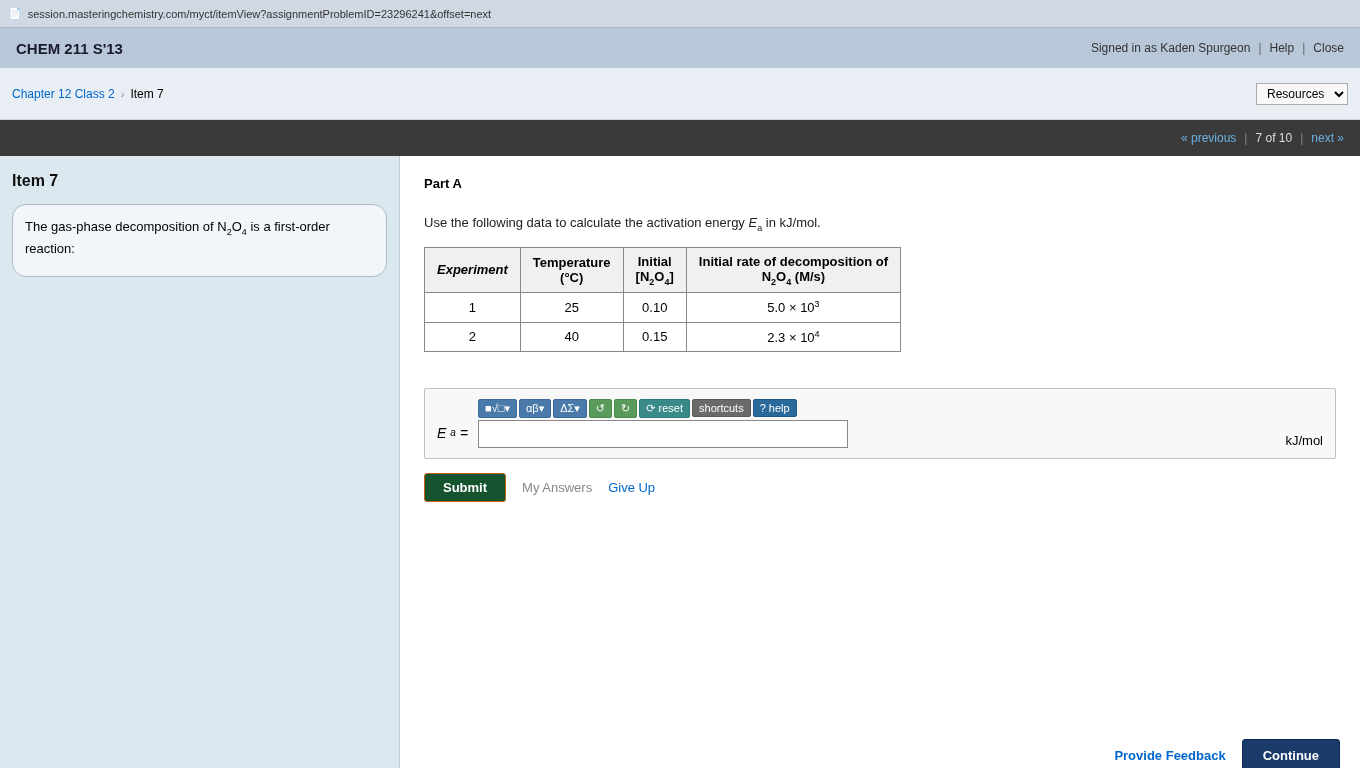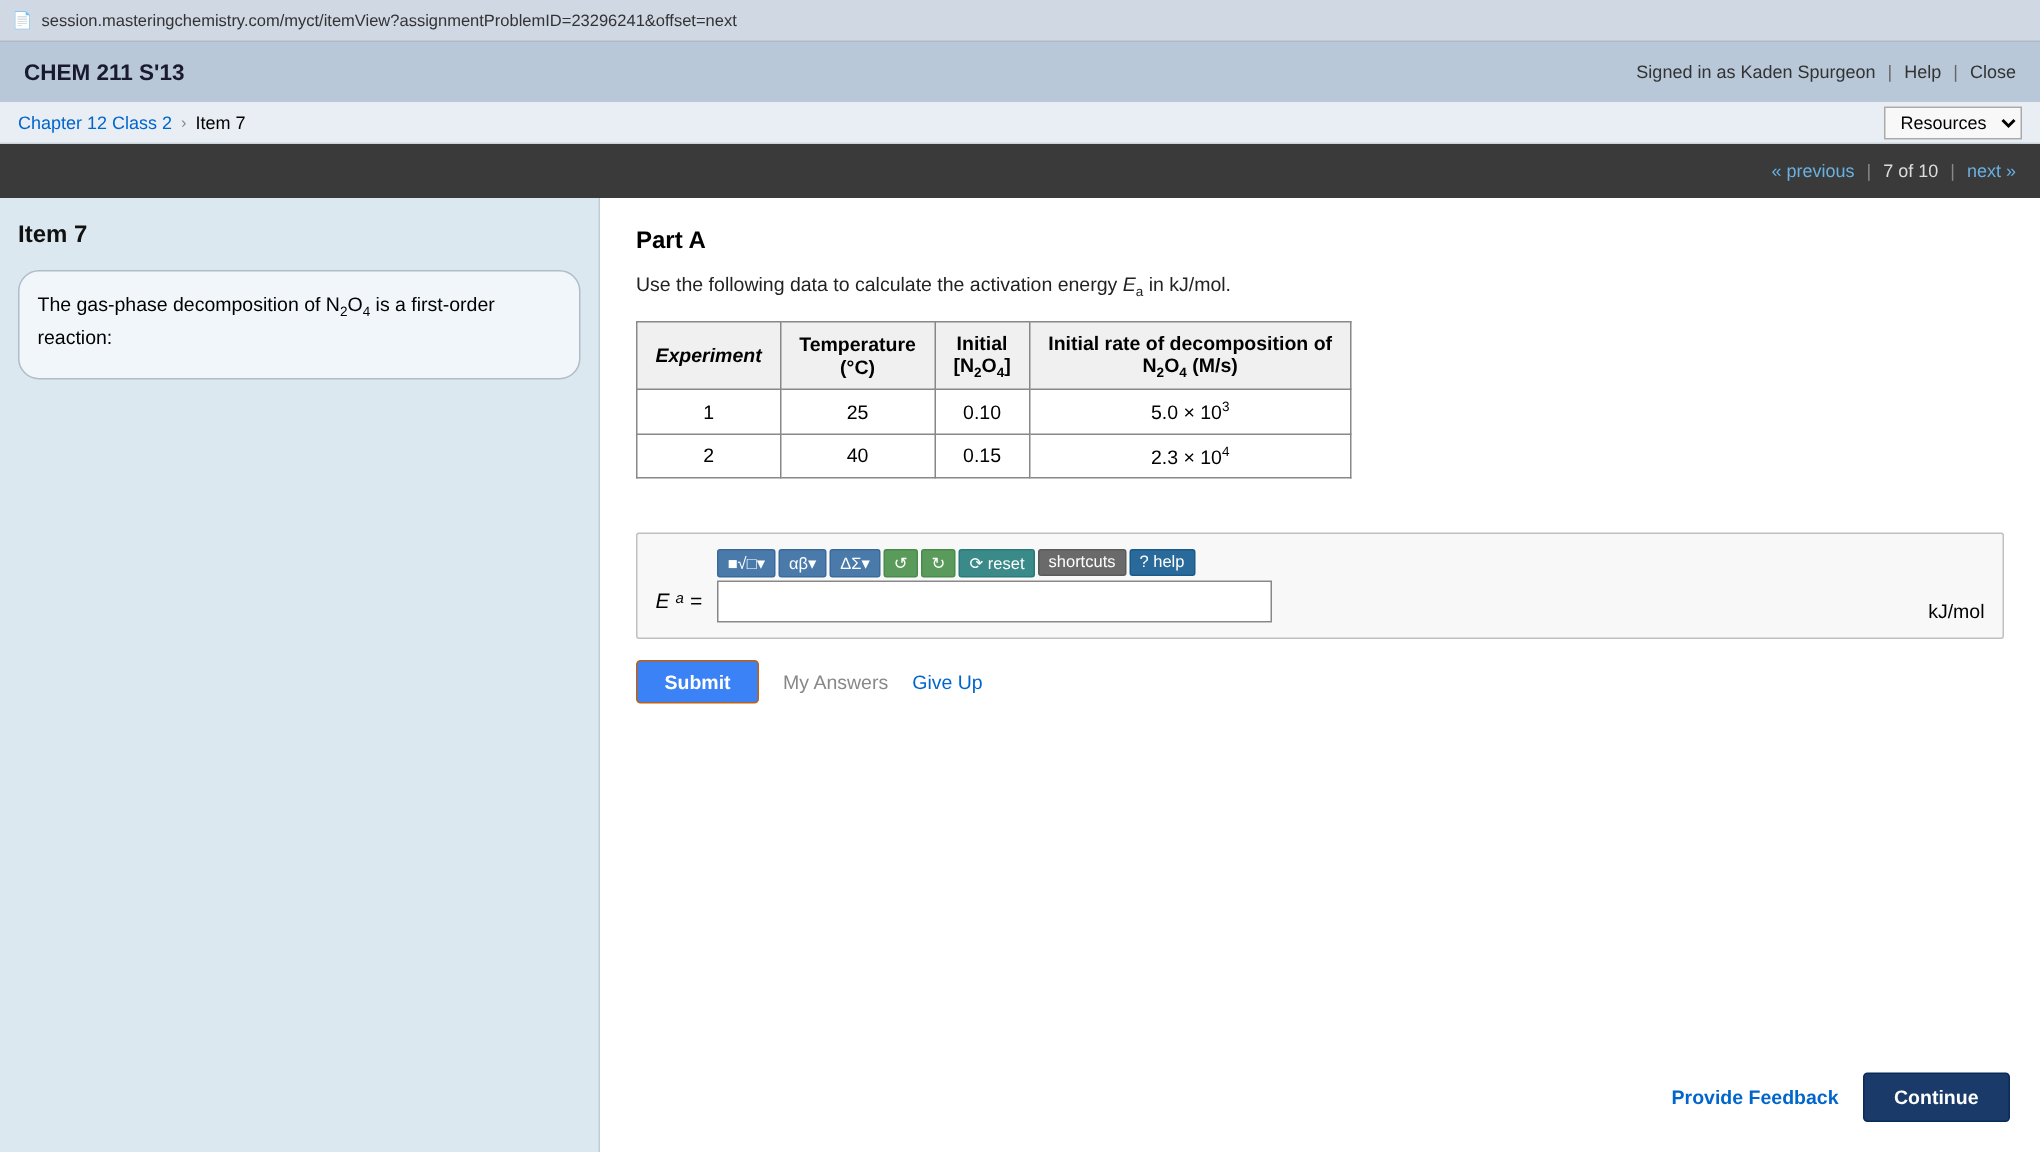--- a/index.html
+++ b/index.html
@@ -55,21 +55,21 @@
     }
 
     
     .breadcrumb-bar {
       background: #e8eef4;
       padding: 6px 12px;
       display: flex;
       align-items: center;
       justify-content: space-between;
       border-bottom: 1px solid #ccd4dc;
-      height: 28px;
+      height: 52px;
     }
     .breadcrumb {
       display: flex;
       align-items: center;
       gap: 6px;
       font-size: 12px;
     }
     .breadcrumb a {
       color: #0066cc;
       text-decoration: none;
@@ -141,23 +141,23 @@
     
     .content-area {
       flex: 1;
       padding: 20px 24px;
       overflow-y: auto;
       background: #fff;
     }
 
     
     .part-heading {
-      font-size: 16px;
-      font-weight: bold;
-      margin-bottom: 12px;
+      font-size: 13px;
+      font-weight: bold;
+      margin-bottom: 24px;
     }
 
     .part-instruction {
       font-size: 13px;
       margin-bottom: 14px;
       color: #222;
     }
 
     
     .data-table {
@@ -253,21 +253,21 @@
     }
 
     
     .action-row {
       display: flex;
       align-items: center;
       gap: 16px;
       margin-top: 4px;
     }
     .submit-btn {
-      background: #3b82f6;
+      background: #14532d;
       color: white;
       border: 1px solid #c06010;
       padding: 6px 18px;
       font-size: 13px;
       font-weight: bold;
       cursor: pointer;
       border-radius: 3px;
     }
     .my-answers-link {
       color: #888;

